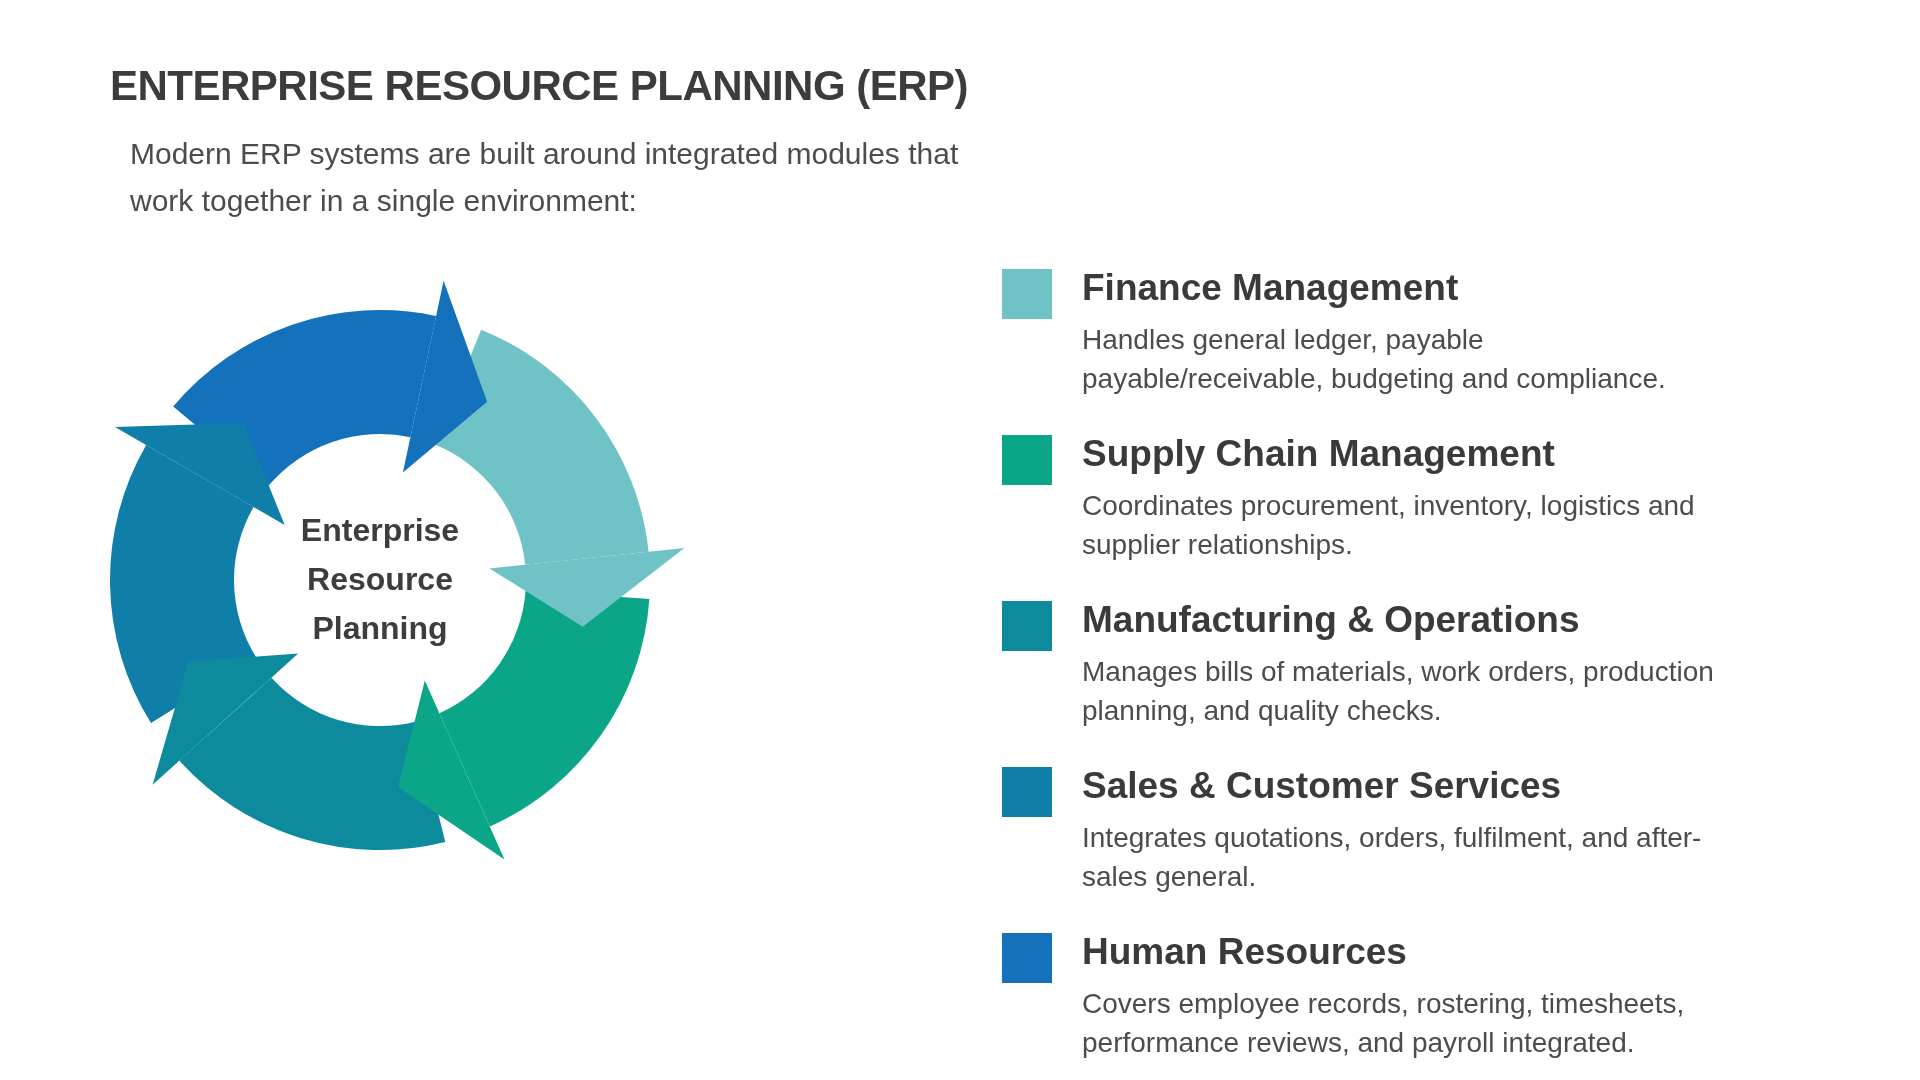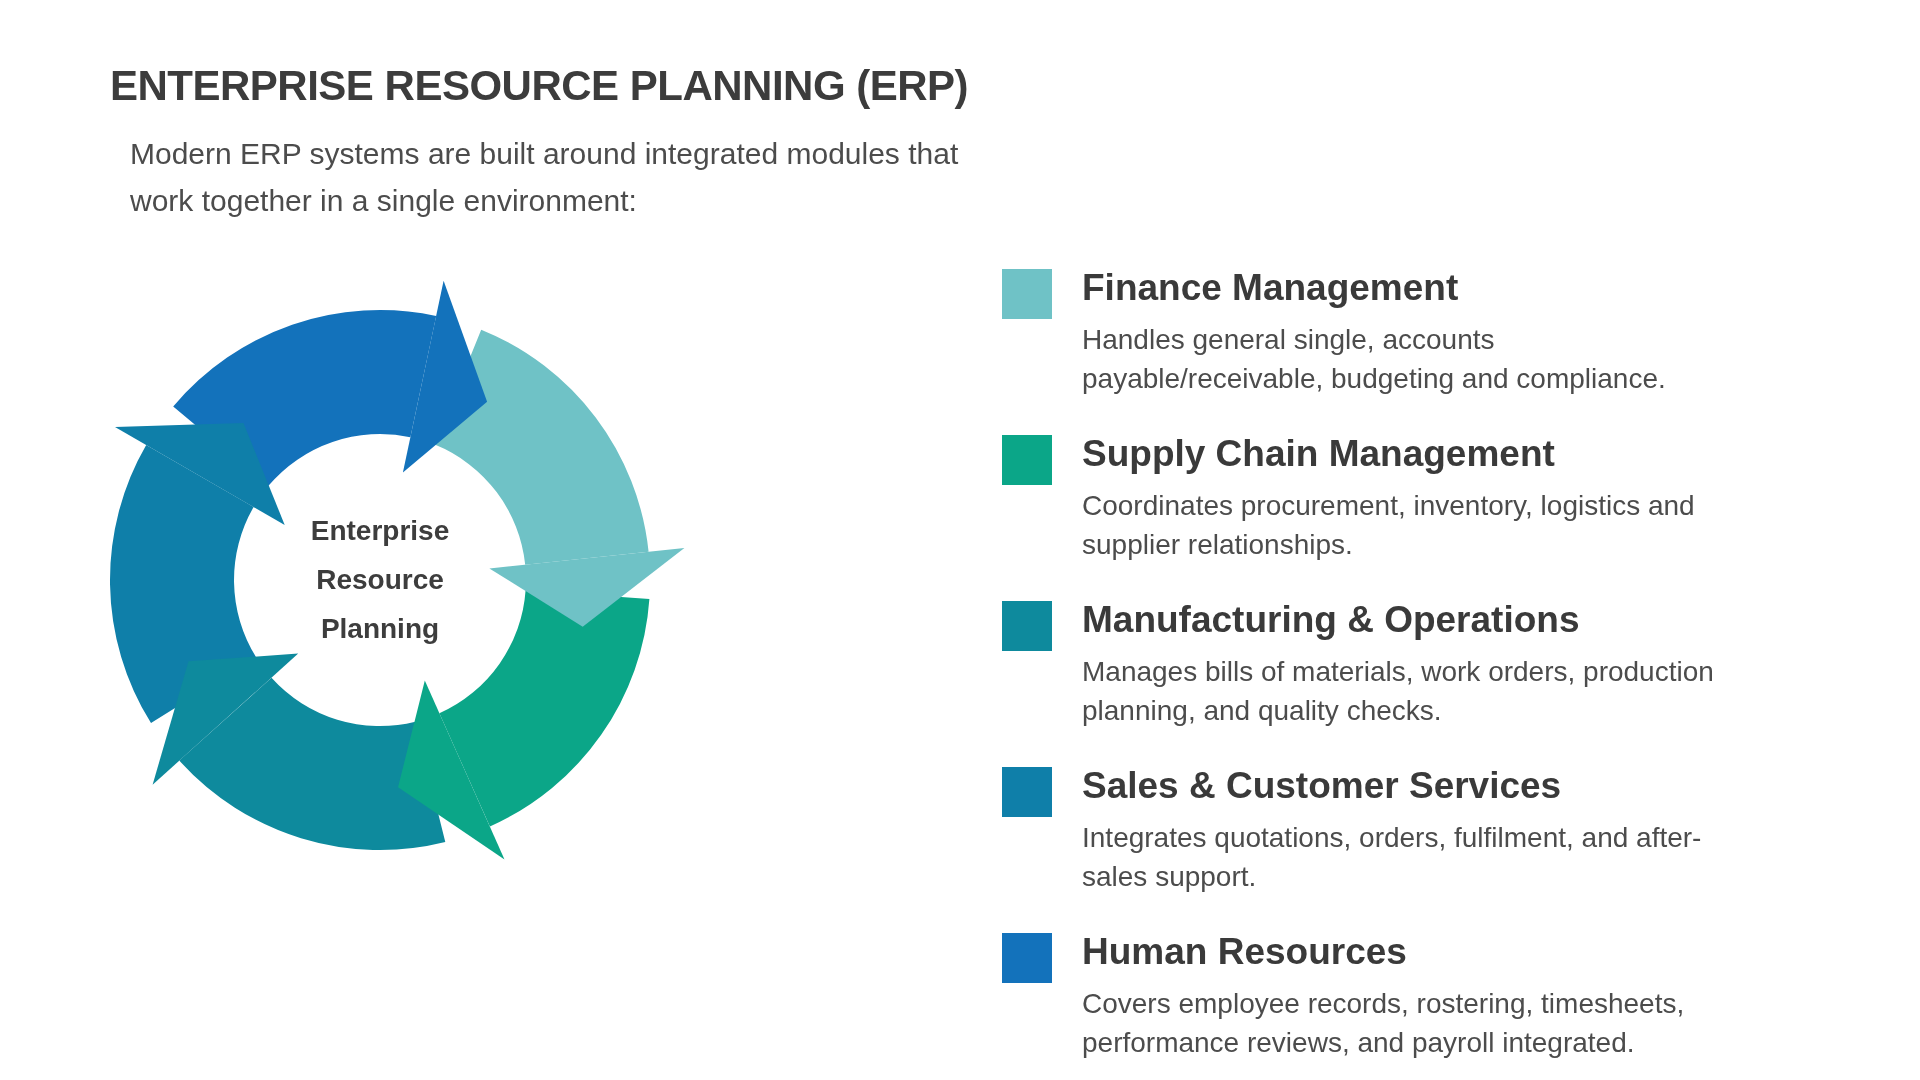--- a/index.html
+++ b/index.html
@@ -14,21 +14,21 @@
   }
   .intro {
     position: absolute; left: 110px; top: 130px;
     font-size: 30px; line-height: 47px; color: #4c4c4c; margin-left: 20px;
   }
 
   .cycle-svg { position: absolute; left: 88px; top: 268px; }
 
   .center-label {
     position: absolute; left: 250px; top: 506px; width: 260px;
-    text-align: center; font-size: 28px; font-weight: bold;
+    text-align: center; font-size: 32px; font-weight: bold;
     line-height: 49px; color: #3d3d3d;
   }
 
   .legend { position: absolute; left: 1002px; top: 267px; }
   .legend-item { position: absolute; left: 0; width: 860px; }
   .legend-item .swatch { position: absolute; left: 0; top: 2px; width: 50px; height: 50px; }
   .legend-text { position: absolute; left: 80px; top: 0; width: 780px; }
   .legend-title { font-size: 37px; font-weight: bold; color: #3a3a3a; margin-bottom: 11px; }
   .legend-desc  { font-size: 28px; color: #4c4c4c; line-height: 39px; }
   .li-0 { top: 0px; }
@@ -72,21 +72,21 @@
 
   <div class="legend">
 
     <div class="legend-item li-0">
       <svg class="swatch" viewBox="0 0 50 50">
         <rect width="50" height="50" fill="#6fc2c6"></rect>
       </svg>
       <div class="legend-text">
         <div class="legend-title">Finance Management</div>
         <div class="legend-desc">
-          <div>Handles general single, accounts</div>
+          <div>Handles general ledger, payable</div>
           <div>payable/receivable, budgeting and compliance.</div>
         </div>
       </div>
     </div>
 
     <div class="legend-item li-1">
       <svg class="swatch" viewBox="0 0 50 50">
         <rect width="50" height="50" fill="#0ba688"></rect>
       </svg>
       <div class="legend-text">
@@ -112,21 +112,21 @@
     </div>
 
     <div class="legend-item li-3">
       <svg class="swatch" viewBox="0 0 50 50">
         <rect width="50" height="50" fill="#0f7fa9"></rect>
       </svg>
       <div class="legend-text">
         <div class="legend-title">Sales &amp; Customer Services</div>
         <div class="legend-desc">
           <div>Integrates quotations, orders, fulfilment, and after-</div>
-          <div>sales support.</div>
+          <div>sales general.</div>
         </div>
       </div>
     </div>
 
     <div class="legend-item li-4">
       <svg class="swatch" viewBox="0 0 50 50">
         <rect width="50" height="50" fill="#1372bb"></rect>
       </svg>
       <div class="legend-text">
         <div class="legend-title">Human Resources</div>

